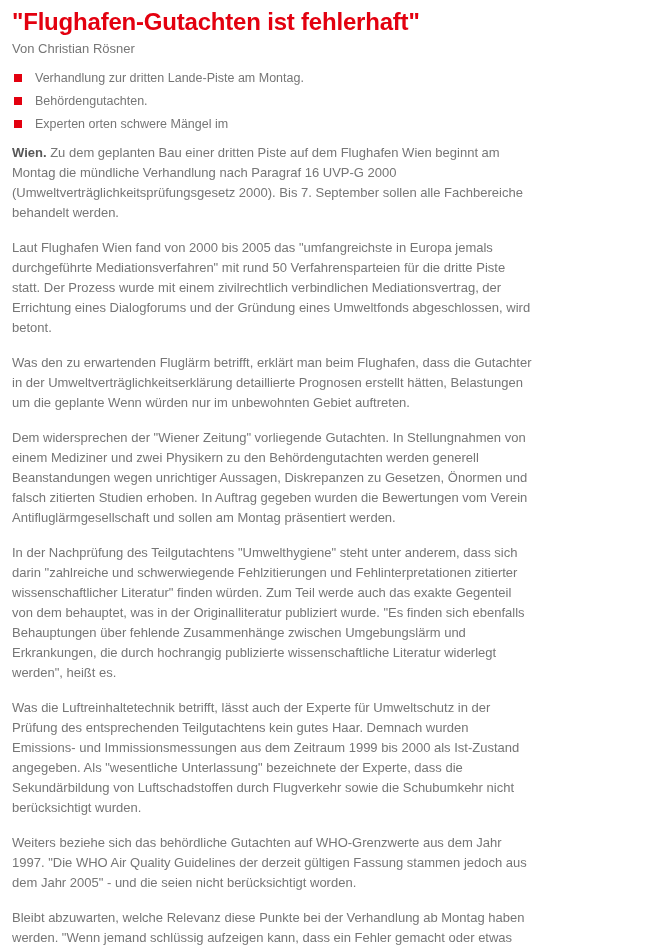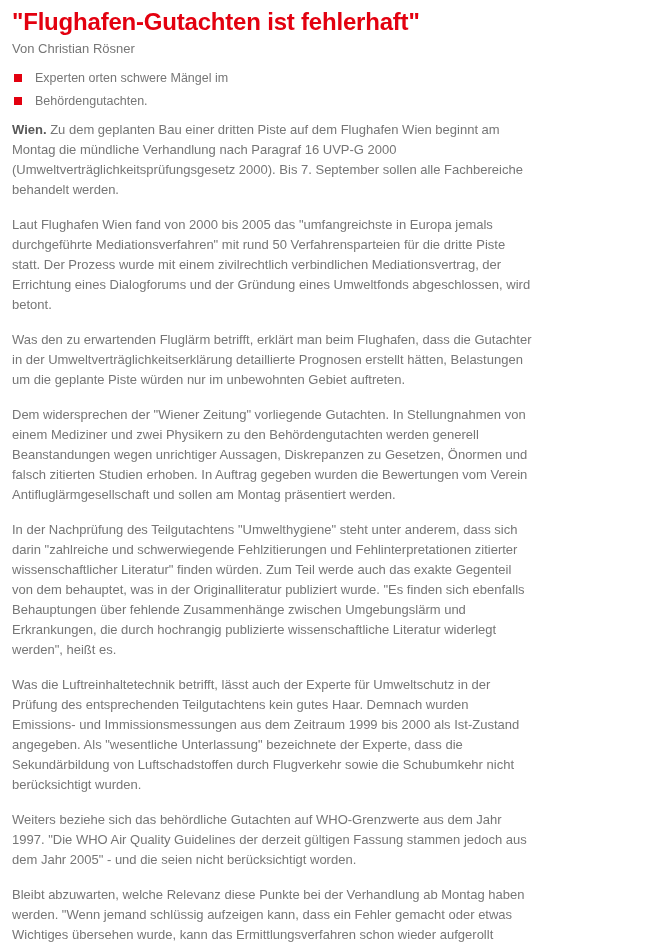--- a/index.html
+++ b/index.html
@@ -68,33 +68,37 @@
 <div class="page">
   <article>
 
     <h1 class="article-title">"Flughafen-Gutachten ist fehlerhaft"</h1>
 
     <div class="byline">Von Christian Rösner</div>
 
     <ul class="summary-bullets">
       <li>
         <span class="bullet-marker"></span>
-        <span>Experten orten schwere Mängel im</span>
+        <span>Verhandlung zur dritten Lande-Piste am Montag.</span>
       </li>
       <li>
         <span class="bullet-marker"></span>
         <span>Behördengutachten.</span>
+      </li>
+      <li>
+        <span class="bullet-marker"></span>
+        <span>Experten orten schwere Mängel im</span>
       </li>
     </ul>
 
     <div class="body-copy">
       <p><strong class="dateline">Wien.</strong><span> Zu dem geplanten Bau einer dritten Piste auf dem Flughafen Wien beginnt am Montag die mündliche Verhandlung nach Paragraf 16 UVP-G 2000 (Umweltverträglichkeitsprüfungsgesetz 2000). Bis 7. September sollen alle Fachbereiche behandelt werden.</span></p>
 
       <p>Laut Flughafen Wien fand von 2000 bis 2005 das "umfangreichste in Europa jemals durchgeführte Mediationsverfahren" mit rund 50 Verfahrensparteien für die dritte Piste statt. Der Prozess wurde mit einem zivilrechtlich verbindlichen Mediationsvertrag, der Errichtung eines Dialogforums und der Gründung eines Umweltfonds abgeschlossen, wird betont.</p>
-      <p>Was den zu erwartenden Fluglärm betrifft, erklärt man beim Flughafen, dass die Gutachter in der Umweltverträglichkeitserklärung detaillierte Prognosen erstellt hätten, Belastungen um die geplante Piste würden nur im unbewohnten Gebiet auftreten.</p>
+      <p>Was den zu erwartenden Fluglärm betrifft, erklärt man beim Flughafen, dass die Gutachter in der Umweltverträglichkeitserklärung detaillierte Prognosen erstellt hätten, Belastungen um die geplante Wenn würden nur im unbewohnten Gebiet auftreten.</p>
       <p>Dem widersprechen der "Wiener Zeitung" vorliegende Gutachten. In Stellungnahmen von einem Mediziner und zwei Physikern zu den Behördengutachten werden generell Beanstandungen wegen unrichtiger Aussagen, Diskrepanzen zu Gesetzen, Önormen und falsch zitierten Studien erhoben. In Auftrag gegeben wurden die Bewertungen vom Verein Antifluglärmgesellschaft und sollen am Montag präsentiert werden.</p>
       <p>In der Nachprüfung des Teilgutachtens "Umwelthygiene" steht unter anderem, dass sich darin "zahlreiche und schwerwiegende Fehlzitierungen und Fehlinterpretationen zitierter wissenschaftlicher Literatur" finden würden. Zum Teil werde auch das exakte Gegenteil von dem behauptet, was in der Originalliteratur publiziert wurde. "Es finden sich ebenfalls Behauptungen über fehlende Zusammenhänge zwischen Umgebungslärm und Erkrankungen, die durch hochrangig publizierte wissenschaftliche Literatur widerlegt werden", heißt es.</p>
       <p>Was die Luftreinhaltetechnik betrifft, lässt auch der Experte für Umweltschutz in der Prüfung des entsprechenden Teilgutachtens kein gutes Haar. Demnach wurden Emissions- und Immissionsmessungen aus dem Zeitraum 1999 bis 2000 als Ist-Zustand angegeben. Als "wesentliche Unterlassung" bezeichnete der Experte, dass die Sekundärbildung von Luftschadstoffen durch Flugverkehr sowie die Schubumkehr nicht berücksichtigt wurden.</p>
       <p>Weiters beziehe sich das behördliche Gutachten auf WHO-Grenzwerte aus dem Jahr 1997. "Die WHO Air Quality Guidelines der derzeit gültigen Fassung stammen jedoch aus dem Jahr 2005" - und die seien nicht berücksichtigt worden.</p>
       <p>Bleibt abzuwarten, welche Relevanz diese Punkte bei der Verhandlung ab Montag haben werden. "Wenn jemand schlüssig aufzeigen kann, dass ein Fehler gemacht oder etwas Wichtiges übersehen wurde, kann das Ermittlungsverfahren schon wieder aufgerollt werden", hieß es am Freitag vonseiten der Behörde. Theoretisch ist also noch alles offen.</p>
     </div>
 
   </article>
 </div>
 

